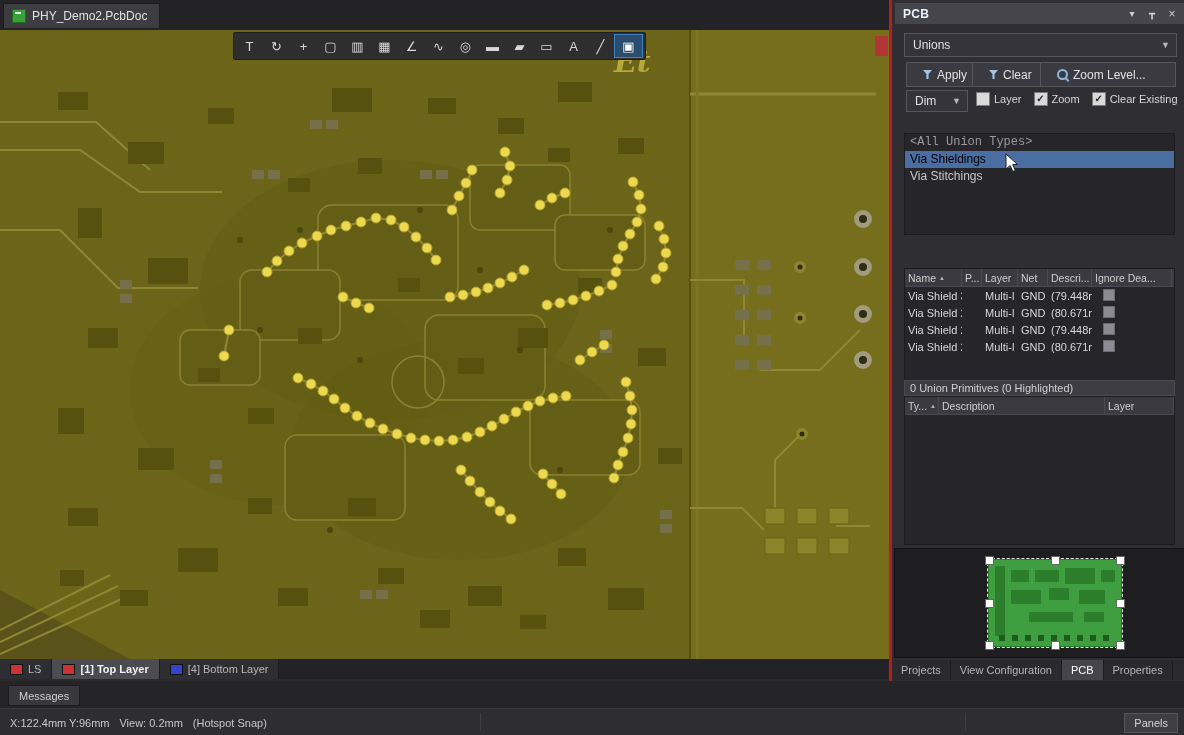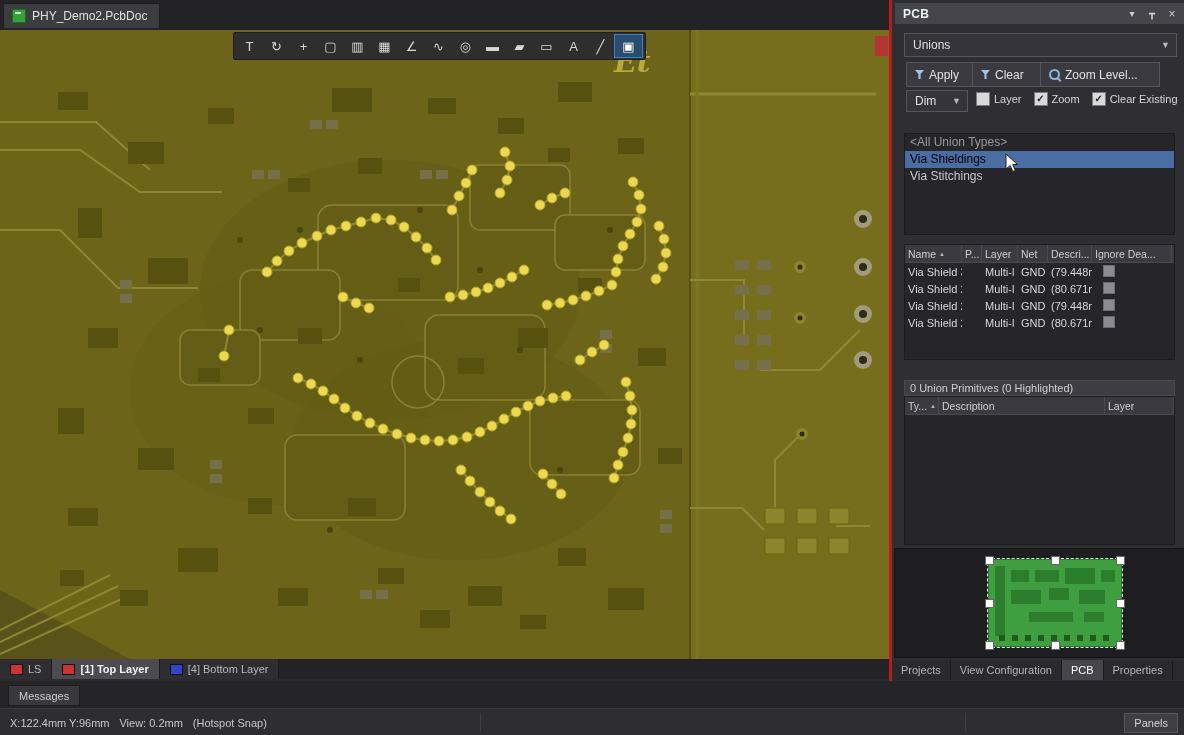--- a/index.html
+++ b/index.html
@@ -43,42 +43,42 @@
   .panel-header{position:absolute;left:3px;top:3px;right:3px;height:21px;background:#45454b;display:flex;align-items:center;}
   .panel-title{margin-left:8px;color:#ecf2fa;font-size:12px;font-weight:bold;letter-spacing:.3px;}
   .panel-header-icons{position:absolute;right:4px;top:0;height:21px;display:flex;align-items:center;gap:4px;color:#cfcfcf;}
   .ph-icon{width:16px;height:16px;display:flex;align-items:center;justify-content:center;font-size:10px;cursor:default;}
   .combo{position:absolute;height:22px;background:#34343a;border:1px solid #55555c;color:#e0e0e0;
     display:flex;align-items:center;padding:0 8px;font-size:12px;cursor:default;}
   .combo .arrow{position:absolute;right:6px;font-size:9px;color:#b8b8b8;}
   #combo-mode{left:12px;top:33px;width:255px;}
   #combo-dim{left:14px;top:90px;width:44px;height:20px;}
   .btn{position:absolute;top:62px;height:23px;background:#3a3a40;border:1px solid #55555c;color:#e0e0e0;
-    display:flex;align-items:center;gap:5px;padding:0 8px;font-size:12px;cursor:default;}
+    display:flex;align-items:center;gap:5px;padding:0 16px;font-size:12px;cursor:default;}
   .funnel{width:9px;height:9px;background:#9fc4e8;clip-path:polygon(0 0,100% 0,62% 45%,62% 100%,38% 100%,38% 45%);display:inline-block;}
   .funnel-x{position:relative;}
   .funnel-x::after{content:"×";position:absolute;right:-4px;top:-6px;color:#e05050;font-size:10px;font-weight:bold;}
   .mag{width:7px;height:7px;border:2px solid #8ab6e0;border-radius:50%;display:inline-block;position:relative;}
   .mag::after{content:"";position:absolute;width:2px;height:5px;background:#8ab6e0;right:-2px;bottom:-4px;transform:rotate(-45deg);}
   .cb-row{position:absolute;left:84px;top:92px;display:flex;gap:12px;align-items:center;}
   .cb-wrap{display:flex;align-items:center;gap:4px;cursor:default;}
   .cb-box{width:12px;height:12px;background:#d9d9d9;border:1px solid #7a7a7a;display:flex;align-items:center;
     justify-content:center;font-size:10px;font-weight:bold;color:#222;line-height:1;}
   .cb-label{font-size:11px;color:#d6d6d6;}
   .sect-header{position:absolute;left:12px;width:271px;height:16px;background:#3d3d43;border:1px solid #4a4a50;
     color:#d0d0d0;font-size:11px;display:flex;align-items:center;padding-left:5px;box-sizing:border-box;}
   .scroll-up{position:absolute;right:1px;top:1px;width:14px;height:13px;background:#46464d;color:#9a9aa0;
     font-size:7px;display:flex;align-items:center;justify-content:center;cursor:default;}
   .listbox{position:absolute;left:12px;top:133px;width:271px;height:102px;background:#26262a;border:1px solid #1c1c1f;
     box-sizing:border-box;overflow:hidden;}
   .list-item{height:17px;line-height:17px;padding-left:5px;font-size:12px;color:#c8c8c8;cursor:default;}
-  .list-item:first-child{color:#9a9a9a;}
+  .list-item:first-child{color:#9a9a9a;font-family:Liberation Mono, monospace;}
   .list-item.selected{background:#4a6da2;color:#000000;}
   .tablebox{position:absolute;left:12px;width:271px;background:#26262a;border:1px solid #1c1c1f;box-sizing:border-box;overflow:hidden;}
-  #unions-table{top:244px;height:116px;}
+  #unions-table{top:268px;height:116px;}
   #prim-table{top:396px;height:149px;}
   .thead{display:flex;height:17px;background:#3a3a40;border-bottom:1px solid #4a4a50;}
   .th{display:flex;align-items:center;padding-left:3px;font-size:10.5px;color:#cfcfcf;border-right:1px solid #4a4a50;
     box-sizing:border-box;overflow:hidden;white-space:nowrap;cursor:default;}
   .sort{font-size:6px;color:#b8b8b8;margin-left:3px;}
   .trow{display:flex;height:17px;align-items:center;}
   .td{padding-left:3px;font-size:11px;color:#d8d8d8;box-sizing:border-box;overflow:hidden;white-space:nowrap;}
   .row-check{width:10px;height:10px;background:#8b8b93;border:1px solid #6a6a70;display:inline-block;margin-left:8px;}
   
   .preview{position:absolute;left:2px;top:548px;width:291px;height:108px;background:#1e1e20;border:1px solid #141416;}

